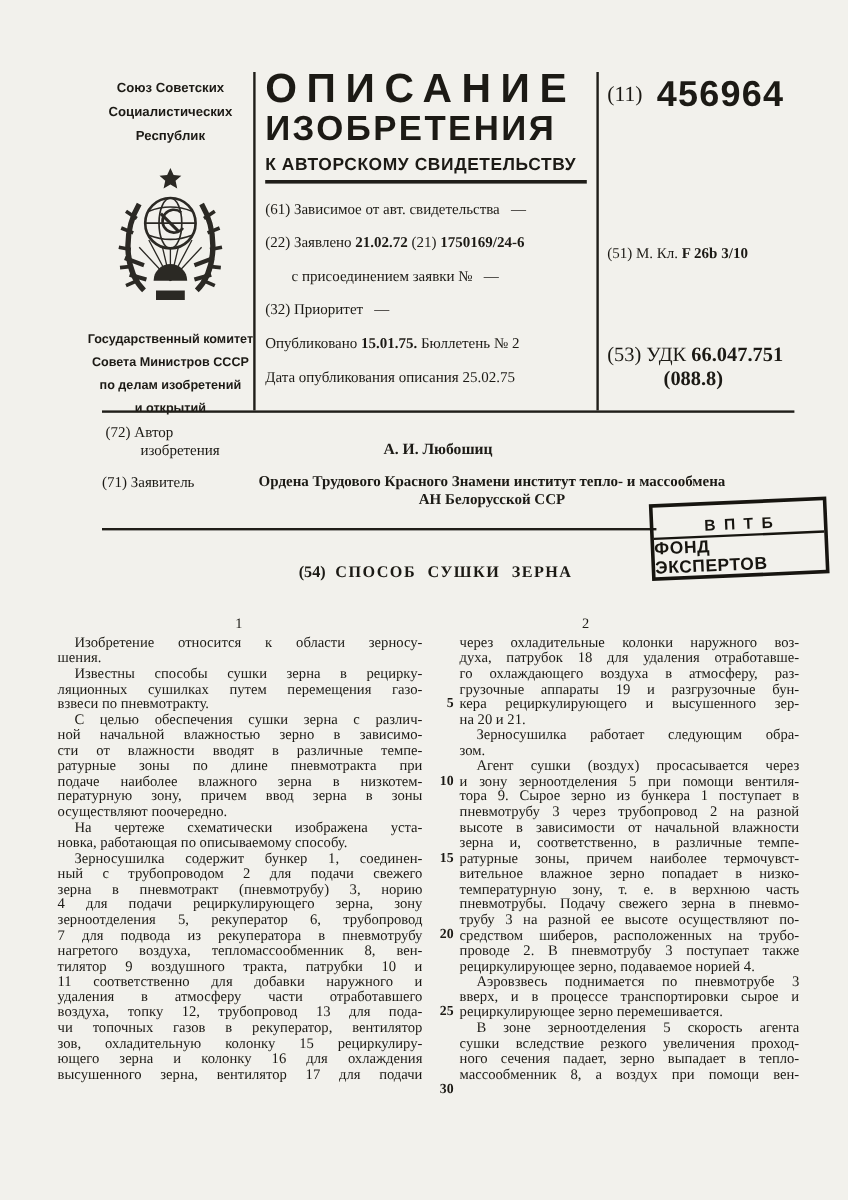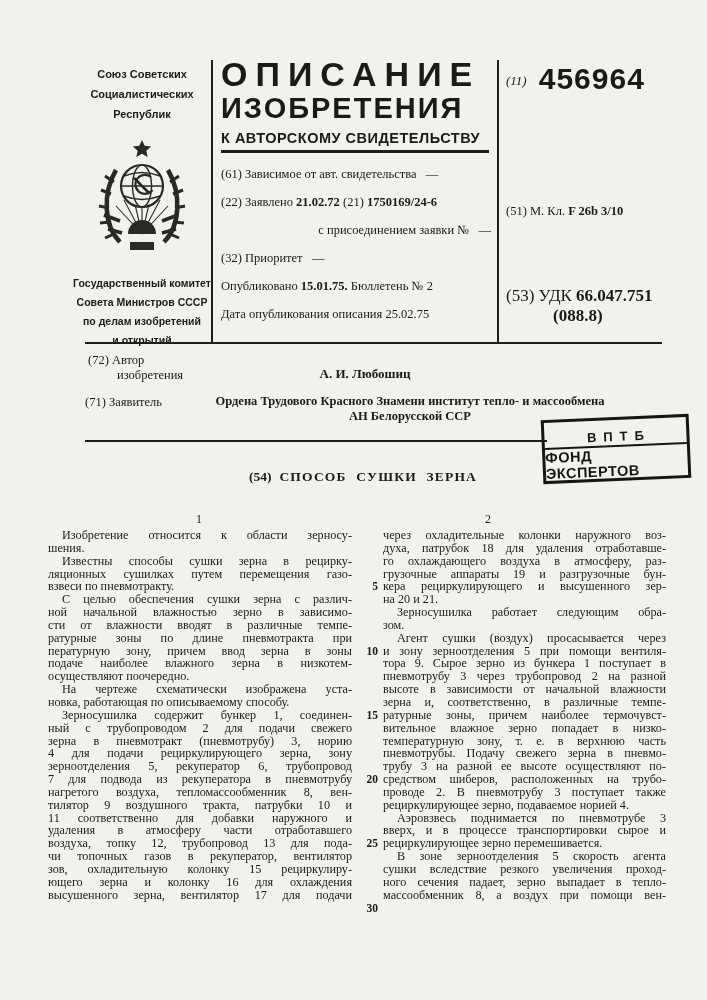--- a/index.html
+++ b/index.html
@@ -22,25 +22,25 @@
   .center-block{position:absolute;left:221px;top:56px;width:270px;}
   .t1{font-family:"Liberation Sans",sans-serif;font-weight:bold;font-size:34px;
       letter-spacing:8px;line-height:36px;white-space:nowrap;}
   .t2{font-family:"Liberation Sans",sans-serif;font-weight:bold;font-size:29px;
       letter-spacing:2px;line-height:33px;white-space:nowrap;}
   .subtitle{font-family:"Liberation Sans",sans-serif;font-weight:bold;font-size:14.5px;
       letter-spacing:0.5px;margin-top:5px;white-space:nowrap;}
   .sub-rule{height:3px;background:#201e19;margin-top:4px;width:268px;}
   .biblio{margin-top:13px;font-size:12.5px;}
   .bib-row{line-height:16px;margin-bottom:12px;white-space:nowrap;}
-  .bib-indent{padding-left:22px;text-align:right;}
+  .bib-indent{padding-left:22px;}
   .bv{font-weight:bold;}
   
   .right-block{position:absolute;left:504px;top:58px;width:180px;height:284px;}
-  .patnum-label{font-size:13px;font-style:italic;}
+  .patnum-label{font-size:18px;}
   .patnum{position:absolute;left:2px;top:4px;white-space:nowrap;}
   .patnum .num{font-family:"Liberation Sans",sans-serif;font-weight:bold;font-size:30px;
       letter-spacing:1px;margin-left:12px;vertical-align:-4px;}
   .f51{position:absolute;left:2px;top:146px;font-size:12.5px;white-space:nowrap;}
   .f53{position:absolute;left:2px;top:228px;font-size:17px;}
   .f53 .second{padding-left:47px;}
   
   .hr{position:absolute;background:#201e19;}
   .hr1{left:85px;top:342px;width:577px;height:2px;}
   .hr2{left:85px;top:440px;width:462px;height:2px;}
@@ -217,22 +217,22 @@
     <div class="bcol bcol1">
         <div class="bline ind">Изобретение относится к области зерносу-</div>
         <div class="bline flush">шения.</div>
         <div class="bline ind">Известны способы сушки зерна в рецирку-</div>
         <div class="bline">ляционных сушилках путем перемещения газо-</div>
         <div class="bline flush">взвеси по пневмотракту.</div>
         <div class="bline ind">С целью обеспечения сушки зерна с различ-</div>
         <div class="bline">ной начальной влажностью зерно в зависимо-</div>
         <div class="bline">сти от влажности вводят в различные темпе-</div>
         <div class="bline">ратурные зоны по длине пневмотракта при</div>
+        <div class="bline">подаче наиболее влажного зерна в низкотем-</div>
         <div class="bline">пературную зону, причем ввод зерна в зоны</div>
-        <div class="bline">подаче наиболее влажного зерна в низкотем-</div>
         <div class="bline flush">осуществляют поочередно.</div>
         <div class="bline ind">На чертеже схематически изображена уста-</div>
         <div class="bline flush">новка, работающая по описываемому способу.</div>
         <div class="bline ind">Зерносушилка содержит бункер 1, соединен-</div>
         <div class="bline">ный с трубопроводом 2 для подачи свежего</div>
         <div class="bline">зерна в пневмотракт (пневмотрубу) 3, норию</div>
         <div class="bline">4 для подачи рециркулирующего зерна, зону</div>
         <div class="bline">зерноотделения 5, рекуператор 6, трубопровод</div>
         <div class="bline">7 для подвода из рекуператора в пневмотрубу</div>
         <div class="bline">нагретого воздуха, тепломассообменник 8, вен-</div>

